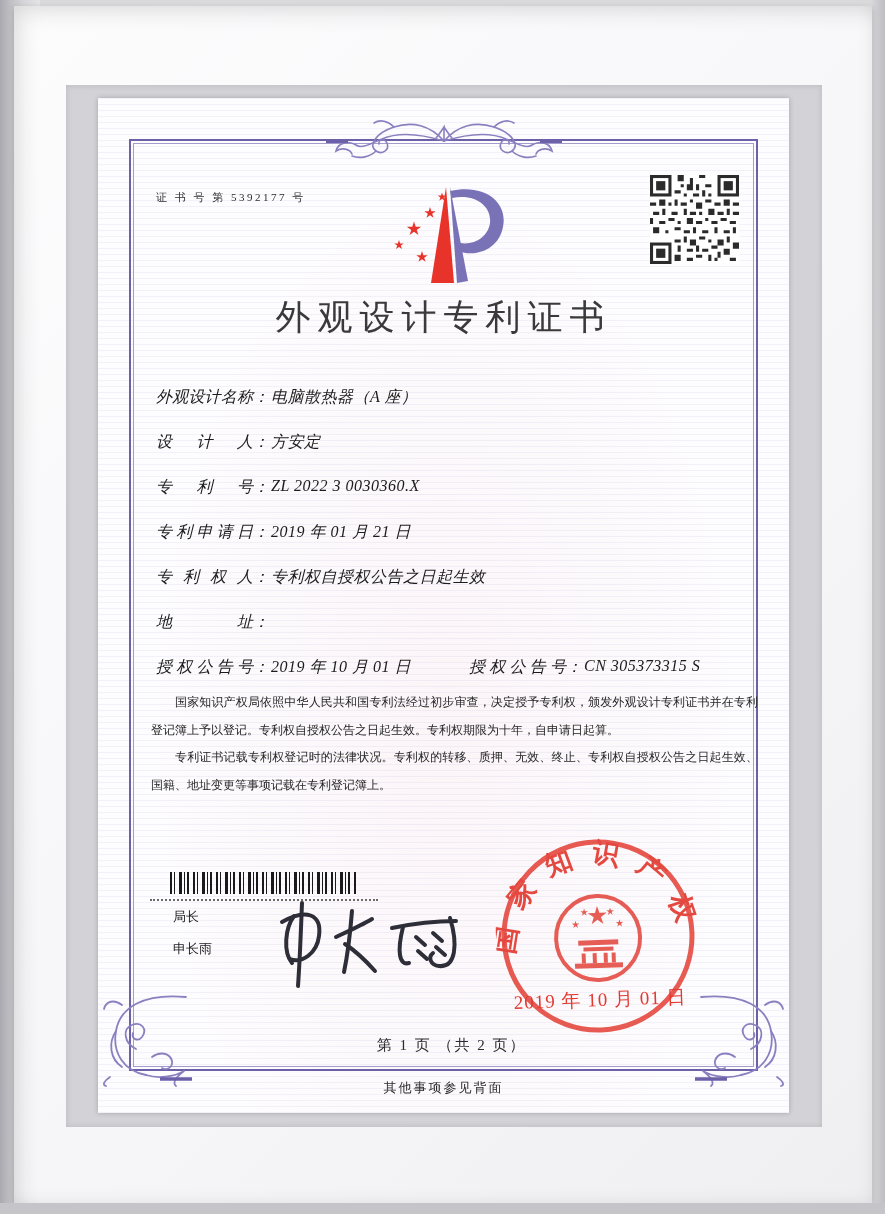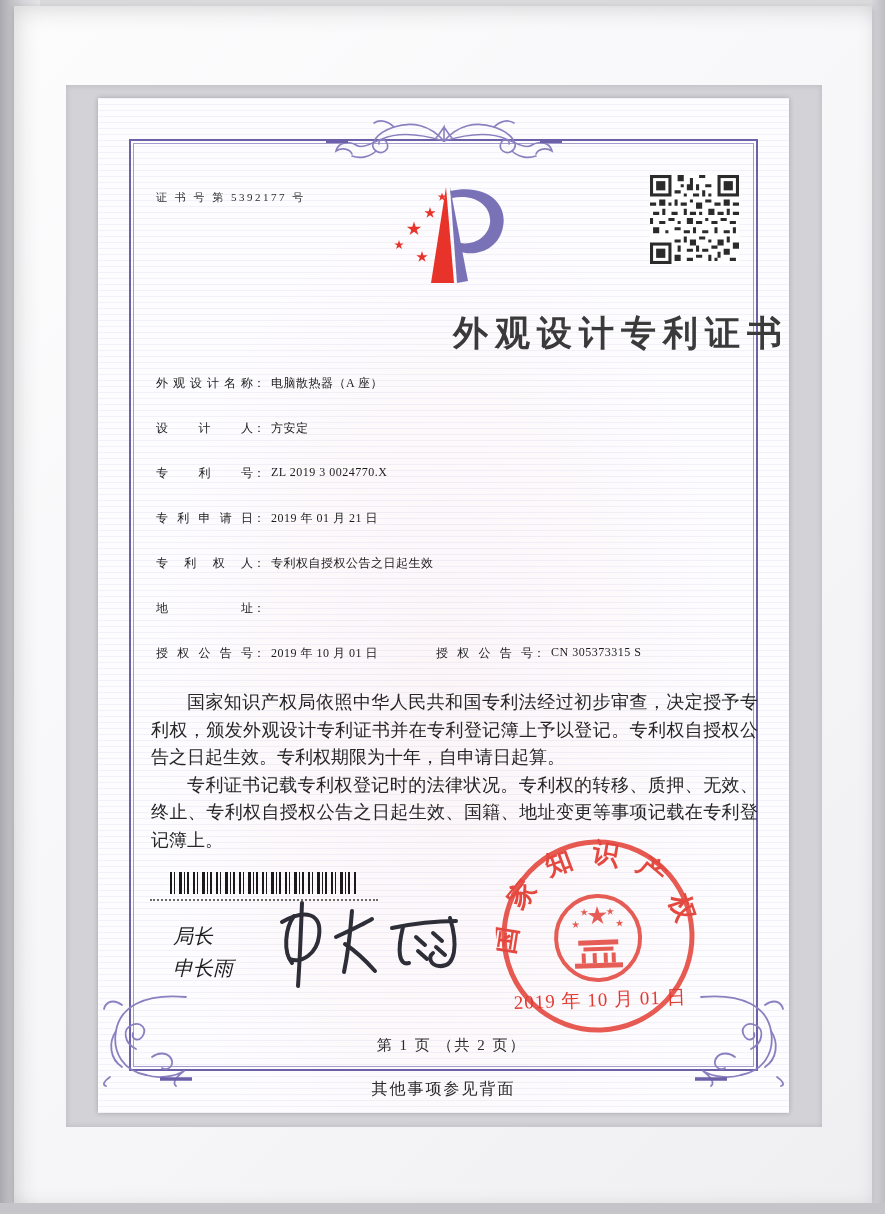--- a/index.html
+++ b/index.html
@@ -47,53 +47,53 @@
   .cert-border-inner { position:absolute; inset:2px; border:1px solid #a59cce; }
 
   .ornament-top { position:absolute; top:17px; left:50%; transform:translateX(-50%); }
   .flourish-bl { position:absolute; left:2px;  top:893px; }
   .flourish-br { position:absolute; right:2px; top:893px; transform:scaleX(-1); }
 
   .cert-no { position:absolute; left:58px; top:92px; font-size:11px; letter-spacing:2.5px; color:#2e2e2e; }
   .logo { position:absolute; left:288px; top:83px; }
   .qr   { position:absolute; left:552px; top:77px; width:89px; height:89px; color:#2b2b2b; }
 
-  .title { position:absolute; left:0; right:0; top:196px; text-align:right;
-    font-size:35px; font-weight:bold; letter-spacing:7px; color:#3a3a3a;margin-top:16px; }
-
-  .fields { position:absolute; left:58px; top:277px; width:600px; font-size:12px; color:#1c1c1c; }
+  .title { position:absolute; left:0; right:0; top:196px; text-align:center;
+    font-size:35px; font-weight:normal; letter-spacing:7px; color:#3a3a3a; }
+
+  .fields { position:absolute; left:58px; top:289px; width:600px; font-size:16px; color:#1c1c1c;font-style:italic; }
   .frow { height:45px; display:flex; align-items:flex-start; white-space:nowrap; }
   .flabel { display:inline-block; width:97px; text-align:justify; text-align-last:justify; }
   .fcolon { display:inline-block; width:18px; }
   .fvalue { letter-spacing:.5px; }
   .fgap { display:inline-block; width:58px; }
 
   .body-text { position:absolute; left:53px; top:591px; width:607px;
-    font-size:18px; line-height:27.5px; color:#262626; text-align:justify; }
+    font-size:12px; line-height:27.5px; color:#262626; text-align:justify; }
   .body-text p { text-indent:2em; }
 
   .barcode { position:absolute; left:72px; top:774px; width:188px; height:22px;
     background:repeating-linear-gradient(90deg,
       #1a1a1a 0 2px, transparent 2px 4px,
       #1a1a1a 4px 5px, transparent 5px 9px,
       #1a1a1a 9px 12px, transparent 12px 14px,
       #1a1a1a 14px 15px, transparent 15px 17px,
       #1a1a1a 17px 19px, transparent 19px 23px); }
   .dotted-line { position:absolute; left:52px; top:801px; width:228px;
     border-top:2px dotted #6a6a6a; }
 
-  .signoff { position:absolute; left:75px; top:822px; font-size:20px; color:#1e1e1e; line-height:32px;font-style:italic; }
+  .signoff { position:absolute; left:75px; top:803px; font-size:13px; color:#1e1e1e; line-height:32px; }
   .signature { position:absolute; left:168px; top:798px; }
 
   .seal { position:absolute; left:398px; top:736px; transform:rotate(-2deg); opacity:.92; }
 
   .page-info { position:absolute; left:16px; right:0; top:938px; text-align:center;
     font-size:15px; color:#2b2b2b; letter-spacing:2px; }
   .back-note { position:absolute; left:0; right:0; top:981px; text-align:center;
-    font-size:16px; color:#2b2b2b; letter-spacing:2px; }
+    font-size:13px; color:#2b2b2b; letter-spacing:2px; }
 </style>
 </head>
 <body>
 
 <div class="wall-top"></div>
 <div class="wall-left"></div>
 <div class="wall-right"></div>
 
 <div class="frame">
   <div class="mat">
@@ -168,21 +168,21 @@
           <span class="fvalue">电脑散热器（A 座）</span>
         </div>
         <div class="frow">
           <span class="flabel">设 计 人</span>
             <span class="fcolon">：</span>
           <span class="fvalue">方安定</span>
         </div>
         <div class="frow">
           <span class="flabel">专 利 号</span>
             <span class="fcolon">：</span>
-          <span class="fvalue">ZL 2019 3 0024770.X</span>
+          <span class="fvalue">ZL 2022 3 0030360.X</span>
         </div>
         <div class="frow">
           <span class="flabel">专利申请日</span>
             <span class="fcolon">：</span>
           <span class="fvalue">2019 年 01 月 21 日</span>
         </div>
         <div class="frow">
           <span class="flabel">专 利 权 人</span>
             <span class="fcolon">：</span>
           <span class="fvalue">专利权自授权公告之日起生效</span>

